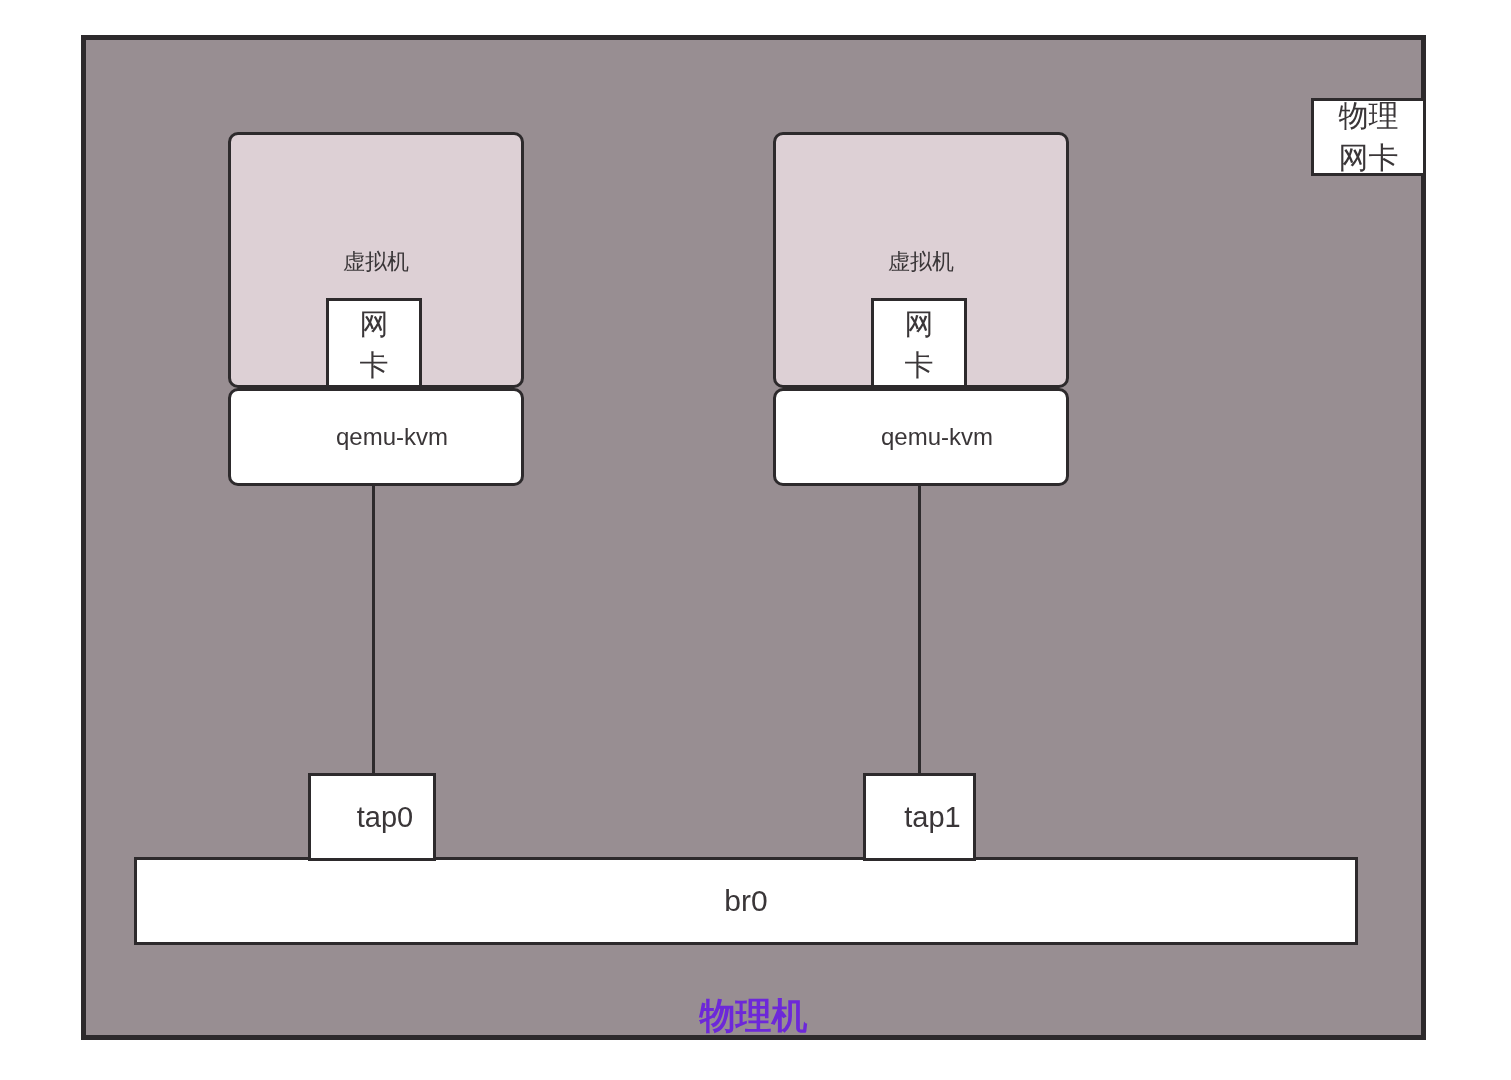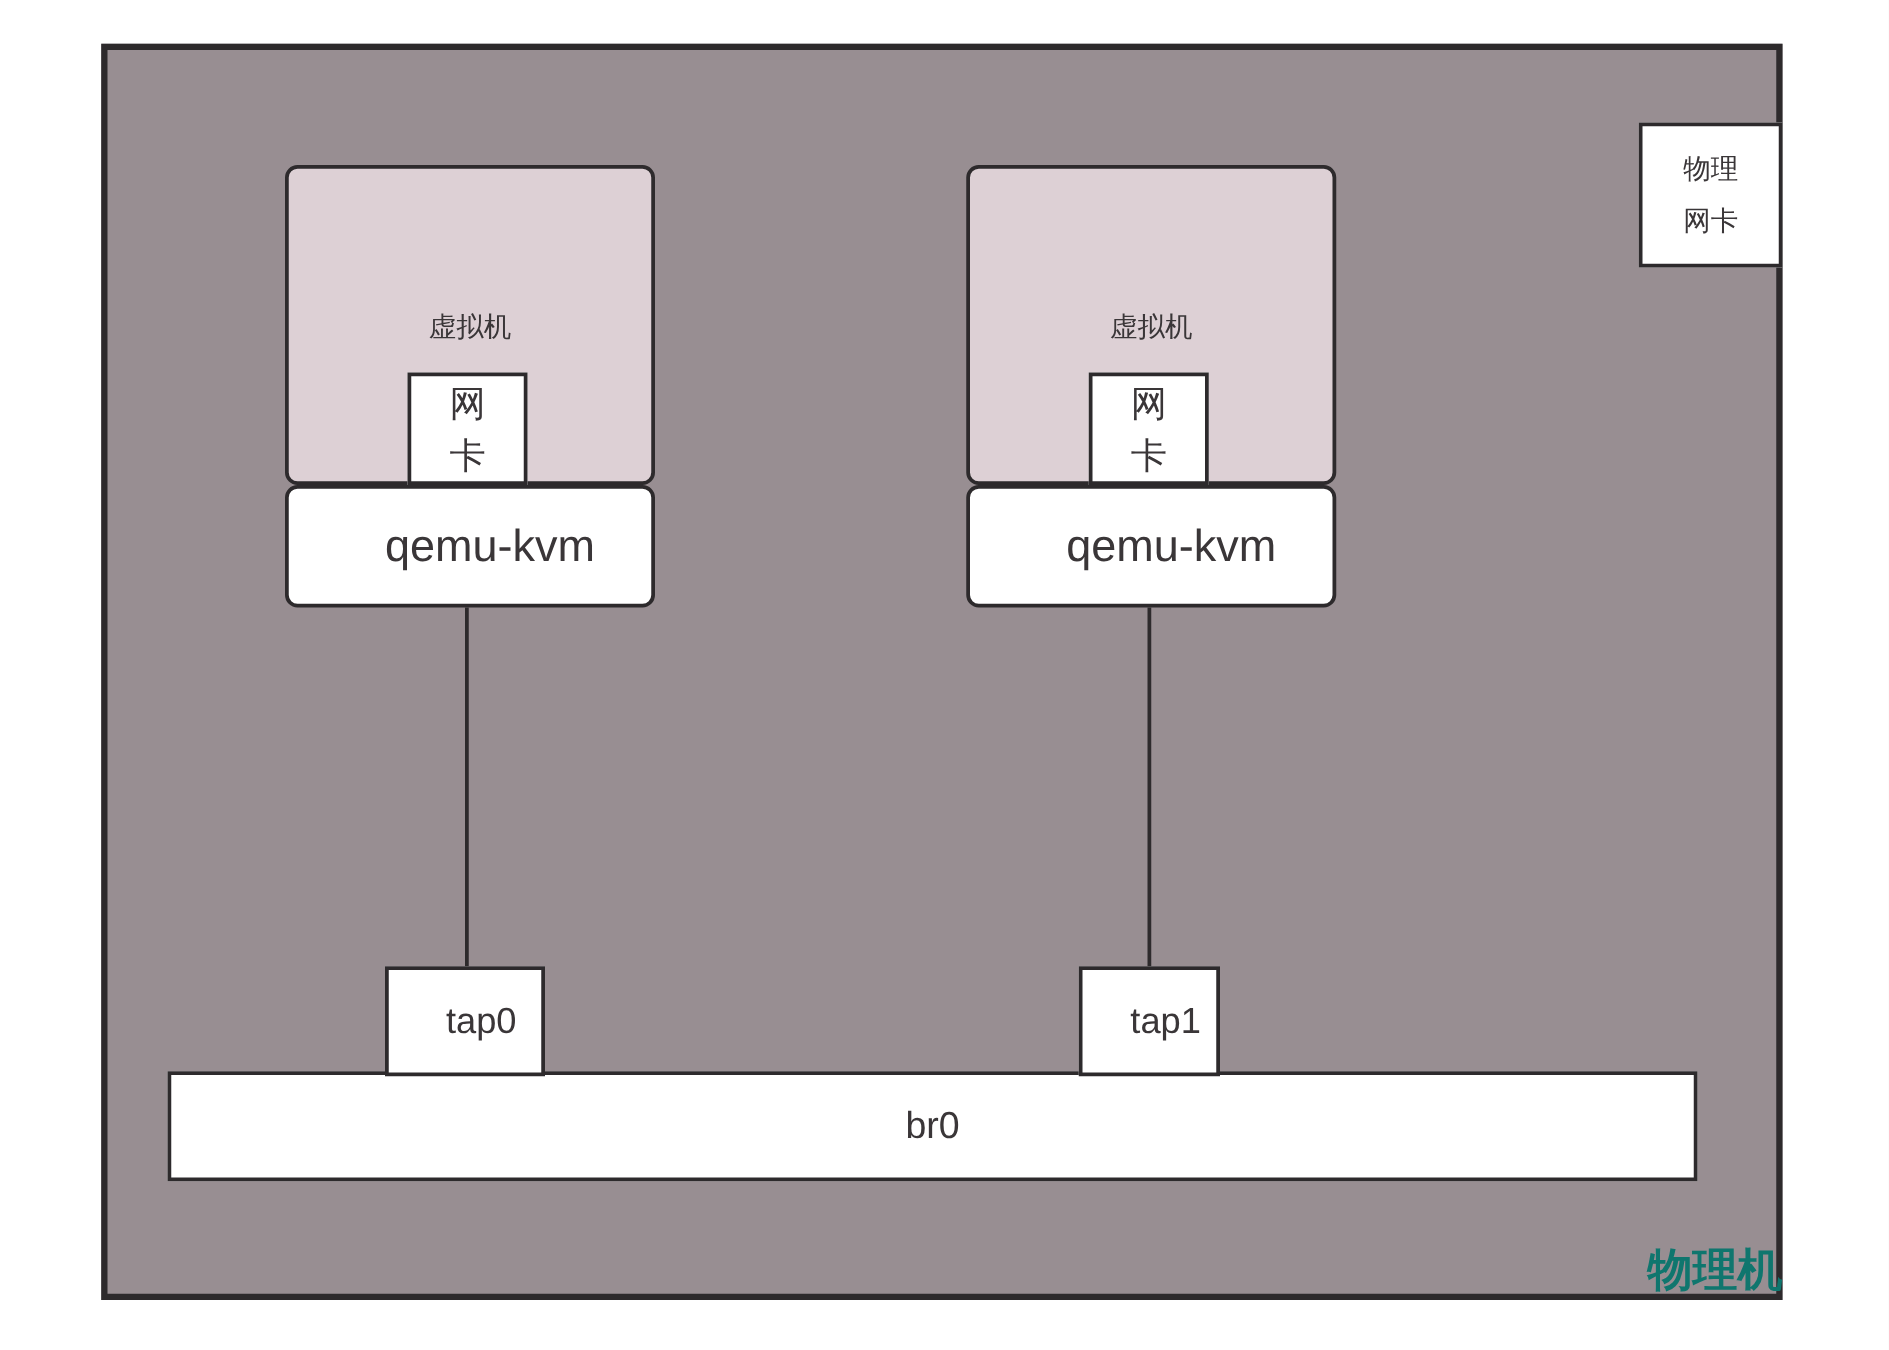--- a/index.html
+++ b/index.html
@@ -14,41 +14,41 @@
     background:#988e92;border:5px solid #2d2a2c;
   }
   .box{border:3px solid #2d2a2c;background:#ffffff;}
   .vm{background:#ddd0d5;border-radius:10px;}
   .vm-1{left:228px;top:132px;width:296px;height:256px;}
   .vm-2{left:773px;top:132px;width:296px;height:256px;}
   .vm-label{position:absolute;left:0;right:0;top:112px;text-align:center;font-size:22px;}
   .nic{text-align:center;font-size:29px;line-height:41px;padding-top:3px;white-space:pre-line;}
   .nic-1{left:326px;top:298px;width:96px;height:90px;}
   .nic-2{left:871px;top:298px;width:96px;height:90px;}
-  .qemu{border-radius:10px;display:flex;align-items:center;justify-content:center;font-size:36px;padding-left:32px;}
+  .qemu{border-radius:10px;display:flex;align-items:center;justify-content:center;font-size:24px;padding-left:32px;}
   .qemu-1{left:228px;top:388px;width:296px;height:98px;}
   .qemu-2{left:773px;top:388px;width:296px;height:98px;}
   .conn{width:3px;height:289px;background:#2d2a2c;z-index:1;}
   .conn-1{left:372px;top:486px;}
   .conn-2{left:918px;top:486px;}
   .tap{display:flex;align-items:center;justify-content:center;font-size:29px;z-index:3;padding-left:26px;}
   .tap-1{left:308px;top:773px;width:128px;height:88px;}
   .tap-2{left:863px;top:773px;width:113px;height:88px;}
   .bridge{
     left:134px;top:857px;width:1224px;height:88px;z-index:2;
     display:flex;align-items:center;justify-content:center;font-size:30px;
   }
   .physnic{
-    left:1311px;top:98px;width:115px;height:116px;z-index:2;
+    left:1311px;top:98px;width:115px;height:78px;z-index:2;
     display:flex;align-items:center;justify-content:center;
-    text-align:right;font-size:22px;line-height:42px;white-space:pre-line;
+    text-align:right;font-size:30px;line-height:42px;white-space:pre-line;
   }
   .host-label{
-    left:81px;top:992px;width:1345px;text-align:right;
-    color:#0f766e;font-weight:bold;font-size:36px;z-index:4;
+    left:81px;top:992px;width:1345px;text-align:center;
+    color:#6d28d9;font-weight:bold;font-size:36px;z-index:4;
   }
 </style>
 </head>
 <body>
 
 <div class="canvas">
 
   <div class="abs outer"></div>
 
   <div class="abs box vm vm-1">

